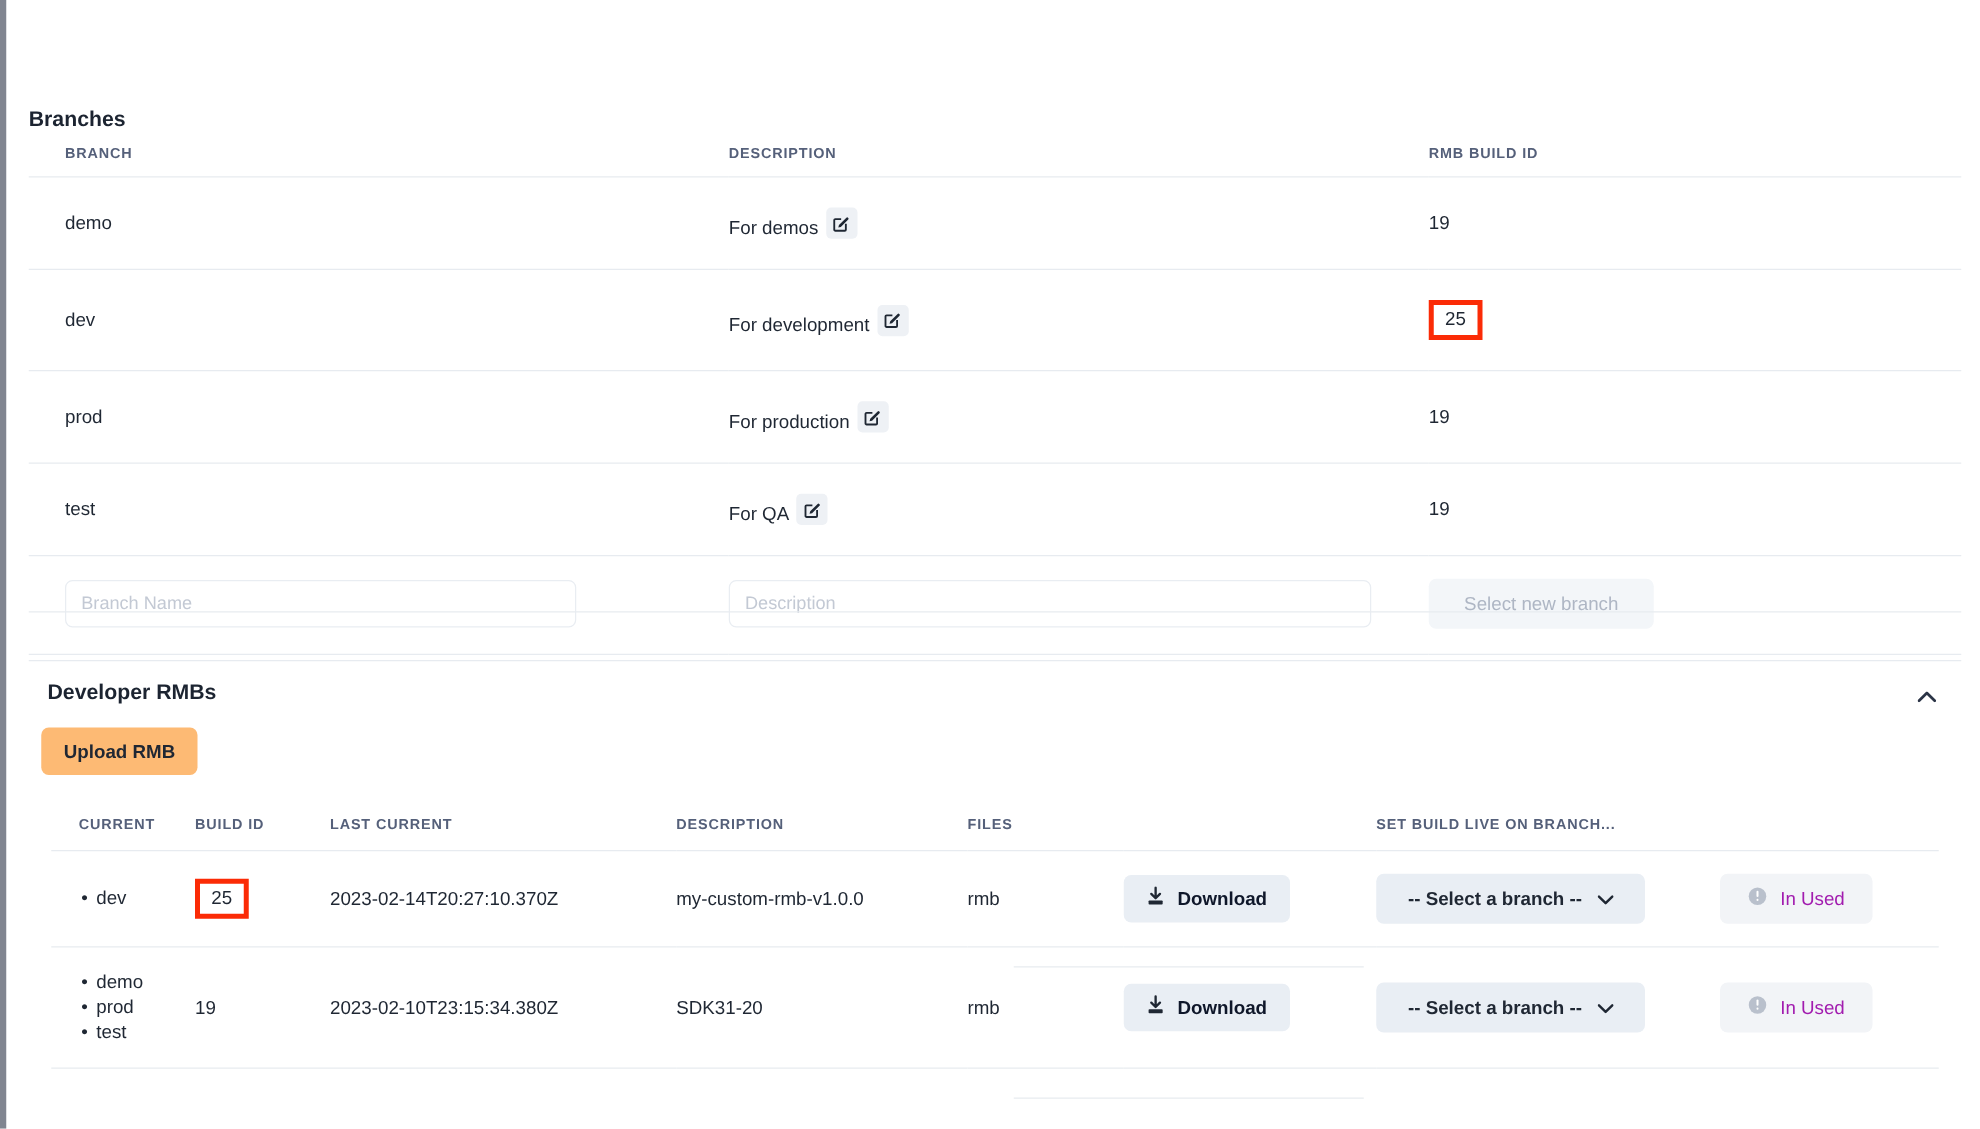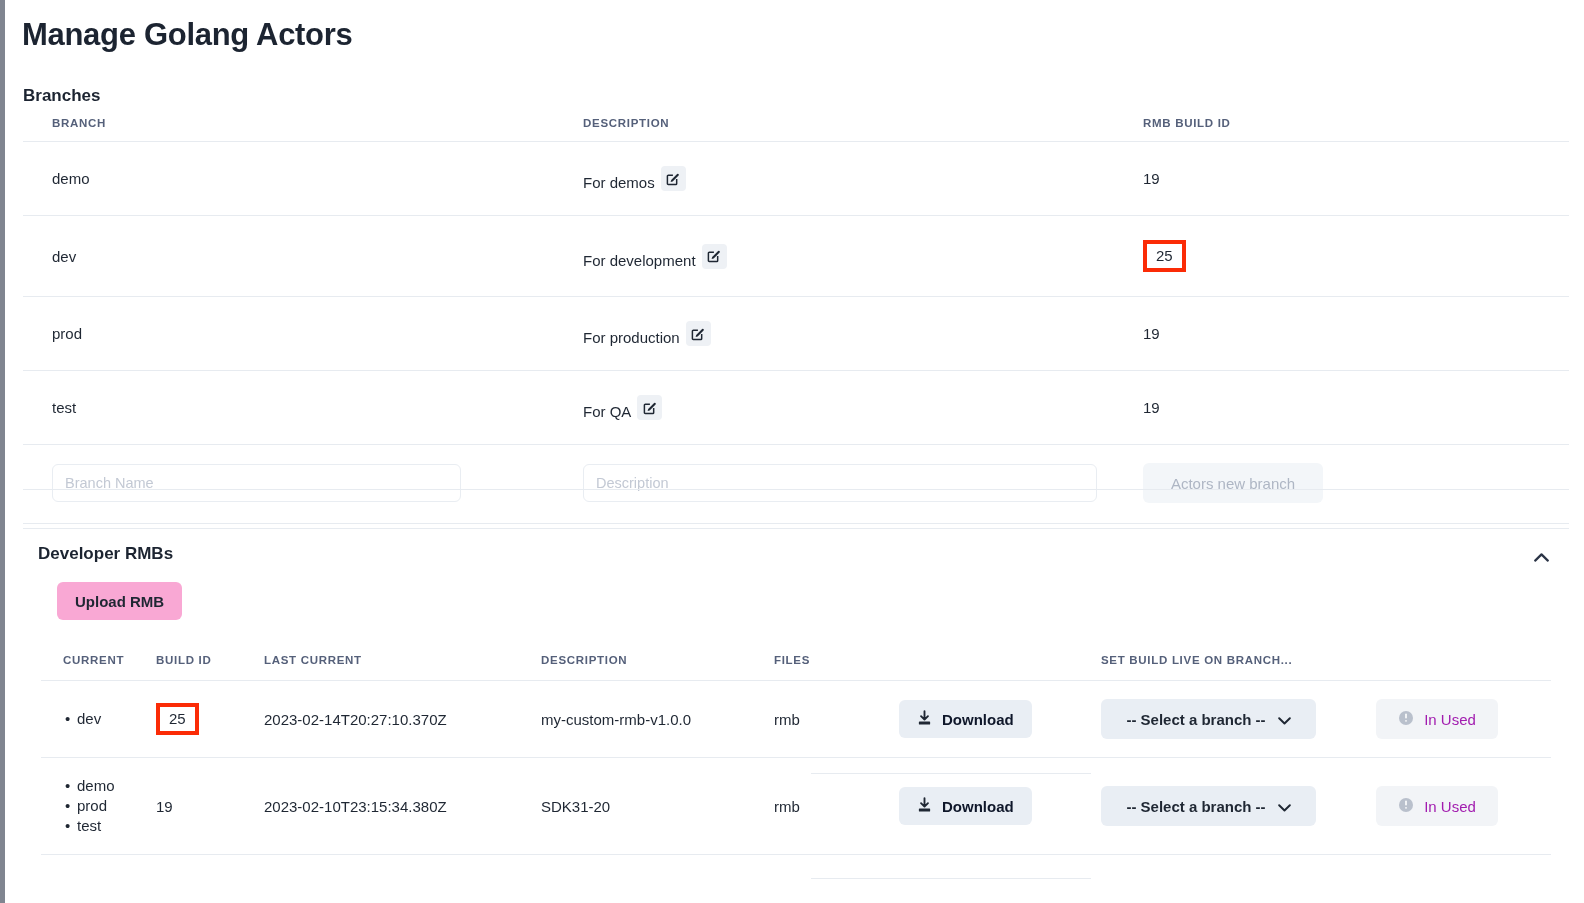--- a/index.html
+++ b/index.html
@@ -120,23 +120,23 @@
 
   
   .rmb-heading { position: absolute; left: 33px; top: 544px; }
   .collapse-btn {
     position: absolute; left: 1524px; top: 545px;
     width: 24px; height: 24px;
     display: flex; align-items: center; justify-content: center;
     background: none; border: none; cursor: pointer; padding: 0;
   }
   .upload-btn {
-    position: absolute; left: 52px; top: 582px;
+    position: absolute; left: 28px; top: 582px;
     height: 38px; padding: 0 18px;
-    background: #f9a8d4;
+    background: #fdba74;
     border: none; border-radius: 6px;
     font-size: 15px; font-weight: bold;
     font-family: "Liberation Sans", sans-serif;
     color: #1f2733;
     cursor: pointer;
   }
 
   .rmb-table {
     position: absolute; left: 36px; top: 648px;
     width: 1510px;
@@ -207,21 +207,20 @@
 </style>
 </head>
 <body>
 
 <div class="page">
 
   <div class="left-rail"></div>
 
   <div class="content">
 
-    <div class="page-title">Manage Golang Actors</div>
 
     <div class="section-heading branches-heading">Branches</div>
 
     <div class="branch-table">
       <table class="btbl">
         <thead>
           <tr>
             <th class="col-branch">BRANCH</th>
             <th class="col-desc">DESCRIPTION</th>
             <th class="col-build">RMB BUILD ID</th>
@@ -276,21 +275,21 @@
                       <path d="M13.3 1.6l1.1 1.1a1 1 0 010 1.4L7.6 10.9l-2.3.6.6-2.3 6.8-6.8a1 1 0 011.4 0z" fill="#1f2733"></path>
                       <path d="M12.2 8.1v5.3a1 1 0 01-1 1H2.6a1 1 0 01-1-1V4.8a1 1 0 011-1h5.3" stroke="#1f2733" stroke-width="1.7" fill="none"></path>
                     </svg>
                   </button>
                 </span></td>
               <td class="col-build"><span class="buildid">19</span></td>
             </tr>
             <tr class="newbranch-row">
               <td class="col-branch"><input class="txt-input" type="text" placeholder="Branch Name" style=""></td>
               <td class="col-desc"><input class="txt-input desc-input" type="text" placeholder="Description" style=""></td>
-              <td class="col-build newbranch-cell-right"><button class="create-btn">Actors new branch</button></td>
+              <td class="col-build newbranch-cell-right"><button class="create-btn">Select new branch</button></td>
             </tr>
           </tbody>
       </table>
     </div>
 
     <div class="gap-divider" style="top:489px;"></div>
     <div class="gap-divider" style="top:528px;"></div>
 
     <div class="section-heading rmb-heading">Developer RMBs</div>
 

